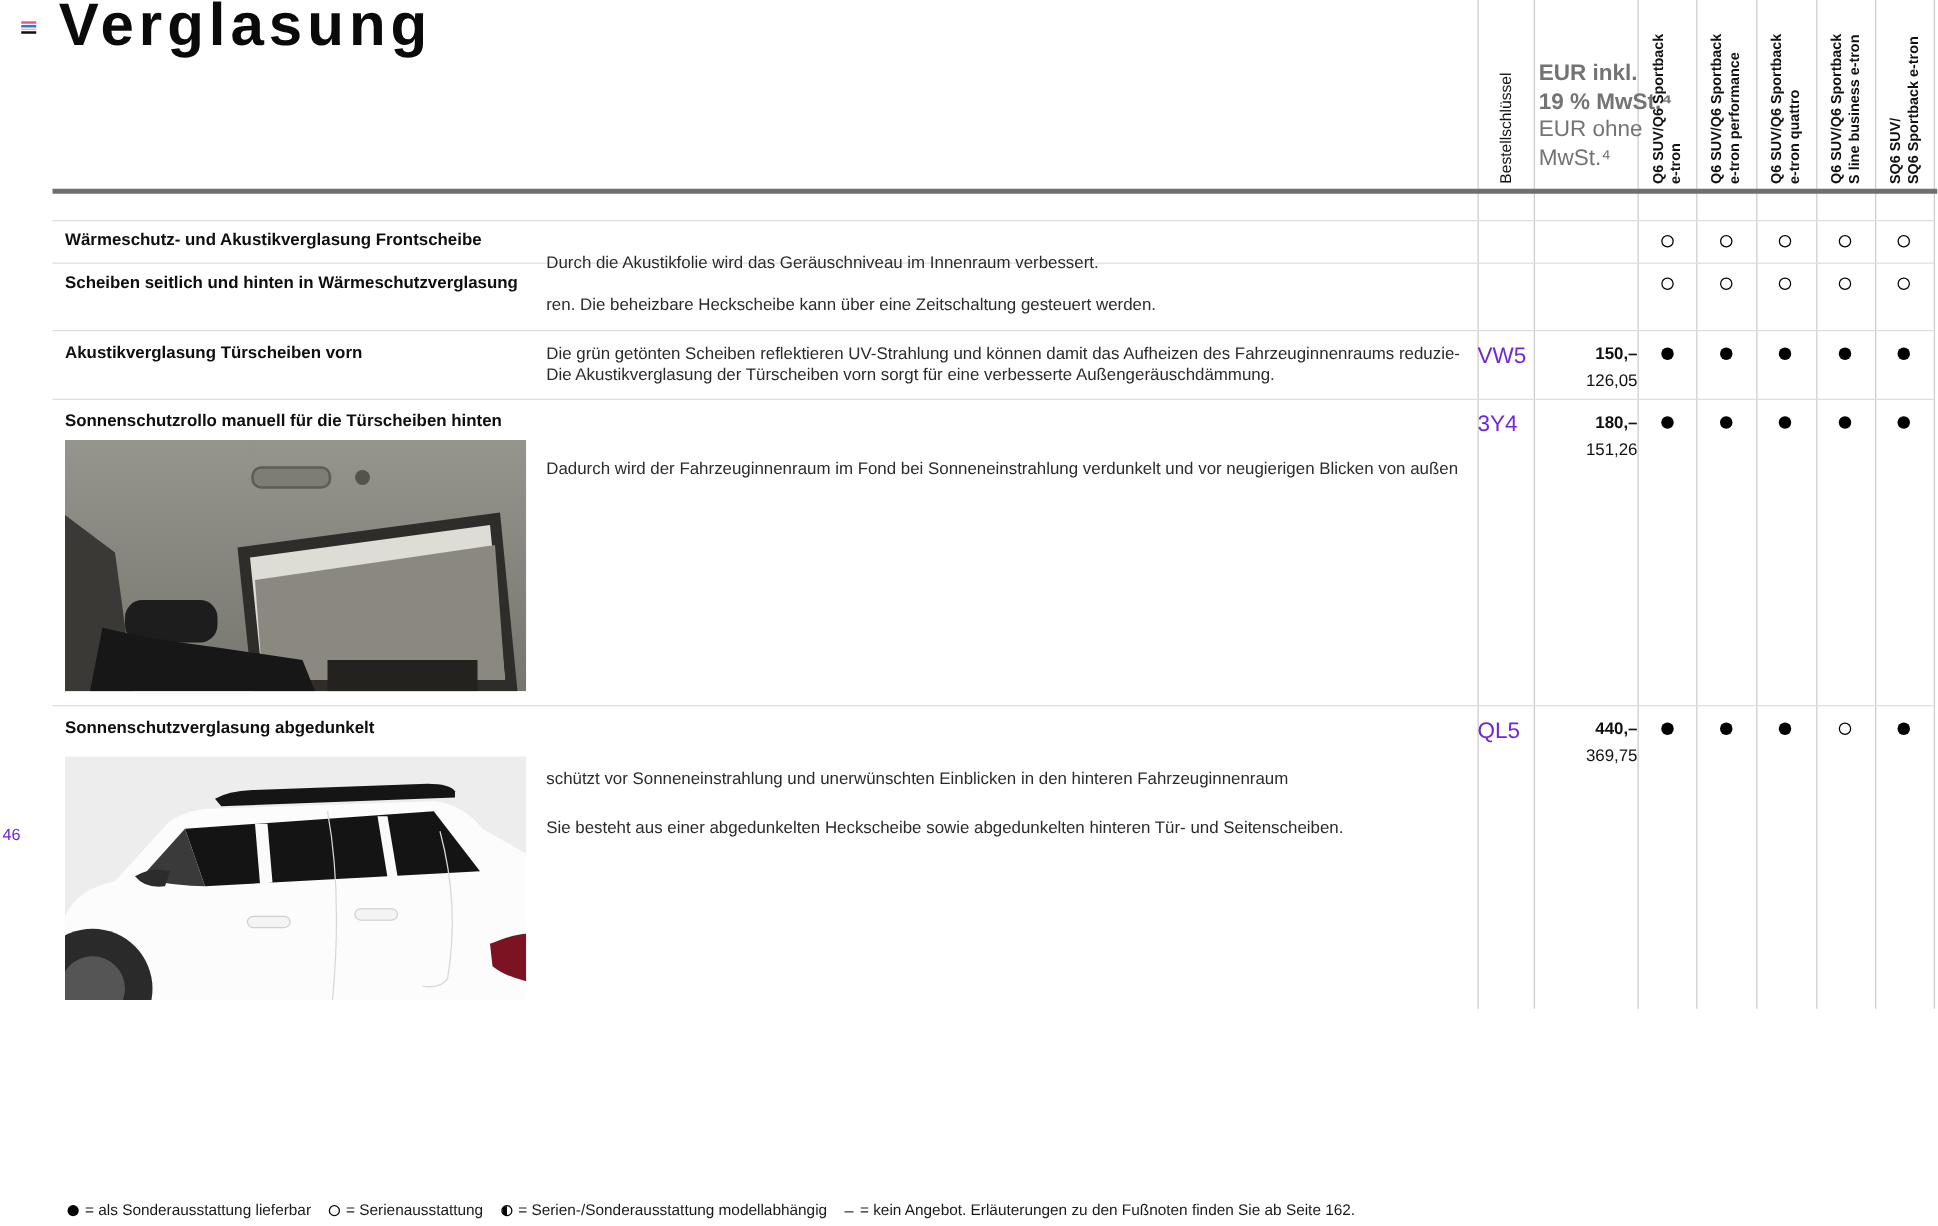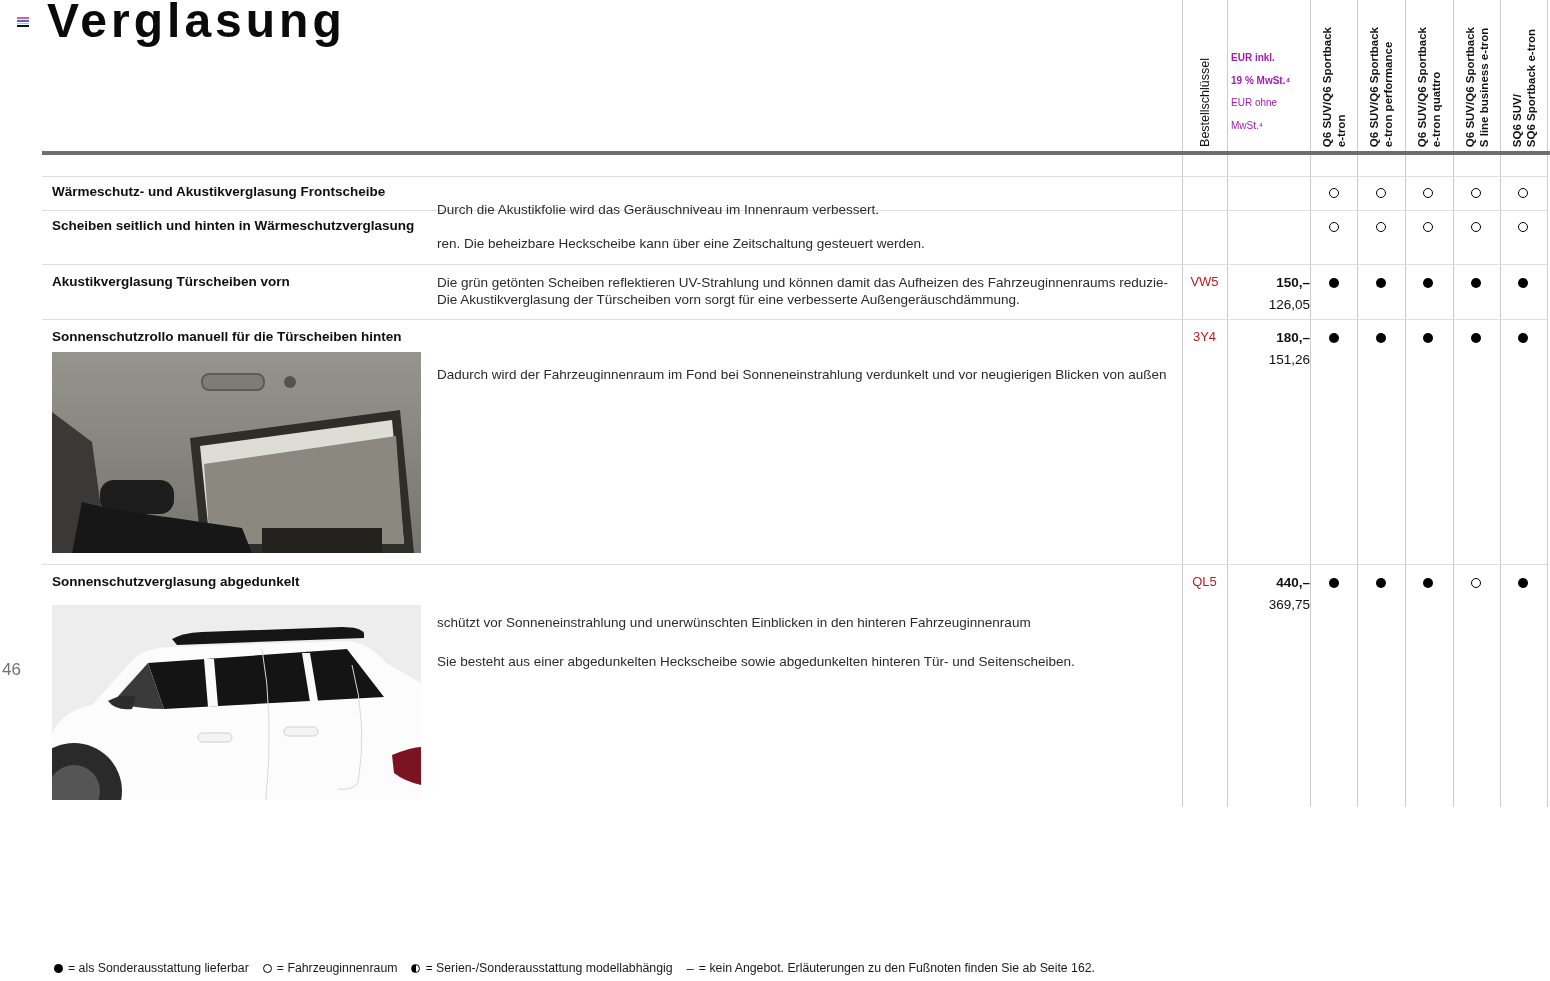--- a/index.html
+++ b/index.html
@@ -11,39 +11,39 @@
   .corner-icon{position:absolute;left:17px;top:17px;width:12px;height:10px;display:flex;flex-direction:column;gap:1px;}
   .corner-icon i{display:block;height:2px;}
   .stripe-pink{background:#e85a8a;}
   .stripe-blue{background:#3f6fd8;}
   .stripe-yellow{background:#f2c230;}
   .stripe-black{background:#111;}
   .page-title{
     position:absolute;left:47px;top:-8px;margin:0;
     font-size:48px;line-height:58px;font-weight:700;letter-spacing:4px;color:#0a0a0a;
   }
-  .page-number{position:absolute;left:2px;top:660px;font-size:17px;color:#737373;}
+  .page-number{position:absolute;left:2px;top:660px;font-size:13px;color:#6d28d9;}
 
   
   .vline{position:absolute;top:0;width:1px;height:807px;background:#cccccc;}
   .thick-rule{position:absolute;left:42px;top:151px;width:1508px;height:4px;background:#6f6f6f;}
   .hline{position:absolute;left:42px;width:1505px;height:1px;background:#dedede;}
 
   
   .vhead{position:absolute;top:0;height:147px;display:flex;align-items:flex-end;justify-content:center;}
   .vtext{writing-mode:vertical-rl;transform:rotate(180deg);font-size:11.5px;line-height:14px;font-weight:700;color:#111;}
   .vtext.regular{font-weight:400;font-size:12.5px;}
-  .price-head{position:absolute;left:1231px;top:47px;font-size:10px;line-height:22.5px;color:#a21caf;}
+  .price-head{position:absolute;left:1231px;top:47px;font-size:18px;line-height:22.5px;color:#737373;}
   .price-head .b{font-weight:700;}
 
   
   .row-title{position:absolute;left:52px;font-size:13.5px;font-weight:700;color:#0f0f0f;white-space:nowrap;}
   .row-desc{position:absolute;left:437px;font-size:13.5px;line-height:23px;color:#2b2b2b;}
   .row-desc div{white-space:nowrap;margin-top:16px;}
-  .row-code{position:absolute;left:1182px;width:45px;text-align:center;font-size:13px;color:#b91c1c;}
+  .row-code{position:absolute;left:1182px;width:45px;font-size:18px;color:#6d28d9;}
   .row-price{position:absolute;left:1227px;width:71px;text-align:right;font-size:13.5px;line-height:22px;color:#111;margin-left:12px;}
   .row-price .gross{font-weight:700;}
   .markers{position:absolute;left:1310px;width:237px;display:grid;grid-template-columns:repeat(5,1fr);align-items:center;}
   .dot{width:10px;height:10px;border-radius:50%;justify-self:center;box-sizing:border-box;}
   .dot.filled{background:#000;}
   .dot.open{border:1.4px solid #000;background:#fff;}
   .dot.half{border:1px solid #000;background:linear-gradient(90deg,#000 55%,#fff 55%);}
 
   .row-photo{position:absolute;left:52px;display:block;}
 
@@ -249,21 +249,21 @@
       </div>
   </div>
 
   <div class="legend">
     <span class="legend-item">
       <span class="dot filled"></span>
       <span>= als Sonderausstattung lieferbar</span>
     </span>
     <span class="legend-item">
       <span class="dot open"></span>
-      <span>= Fahrzeuginnenraum</span>
+      <span>= Serienausstattung</span>
     </span>
     <span class="legend-item">
       <span class="dot half"></span>
       <span>= Serien-/Sonderausstattung modellabhängig</span>
     </span>
     <span class="legend-item">
       <span class="dash">–</span>
       <span>= kein Angebot. Erläuterungen zu den Fußnoten finden Sie ab Seite 162.</span>
     </span>
   </div>

